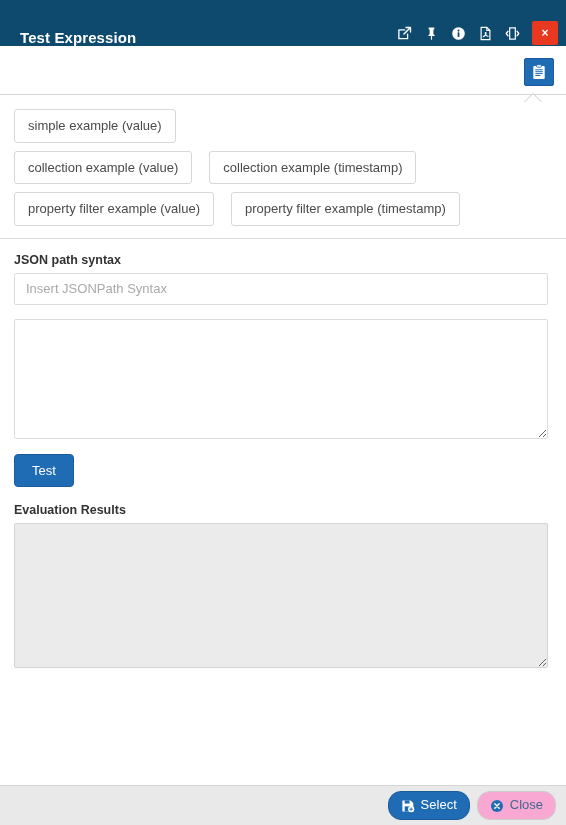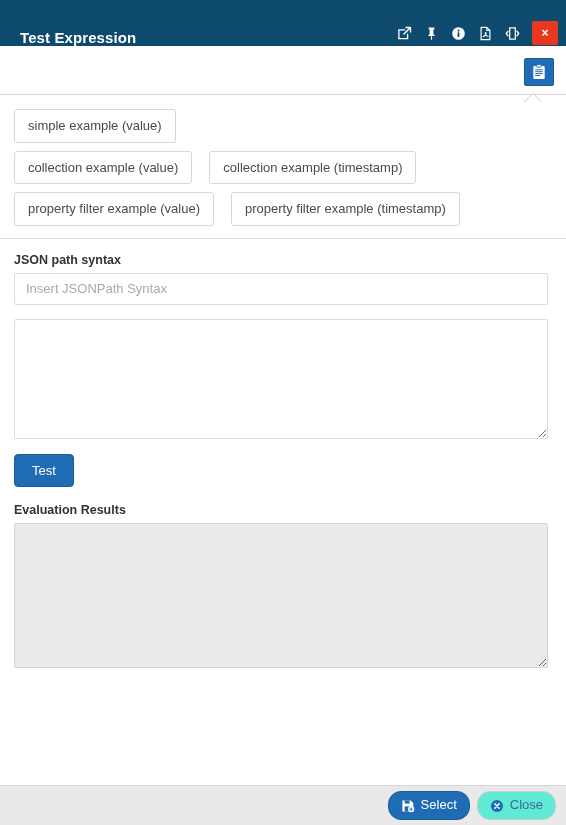--- a/index.html
+++ b/index.html
@@ -224,21 +224,21 @@
     cursor: pointer;
     line-height: 1.15;
     white-space: nowrap;
   }
   .btn-primary {
     background: #1f6cb5;
     border: 1px solid #1a5b9b;
     color: #ffffff;
   }
   .btn-default {
-    background: #5eead4;
+    background: #f9a8d4;
     border: 1px solid #cccccc;
     color: #41688f;
     text-align: center;
   }
   .btn svg { display: block; }
 </style>
 </head>
 <body>
 
 <div class="dialog">

